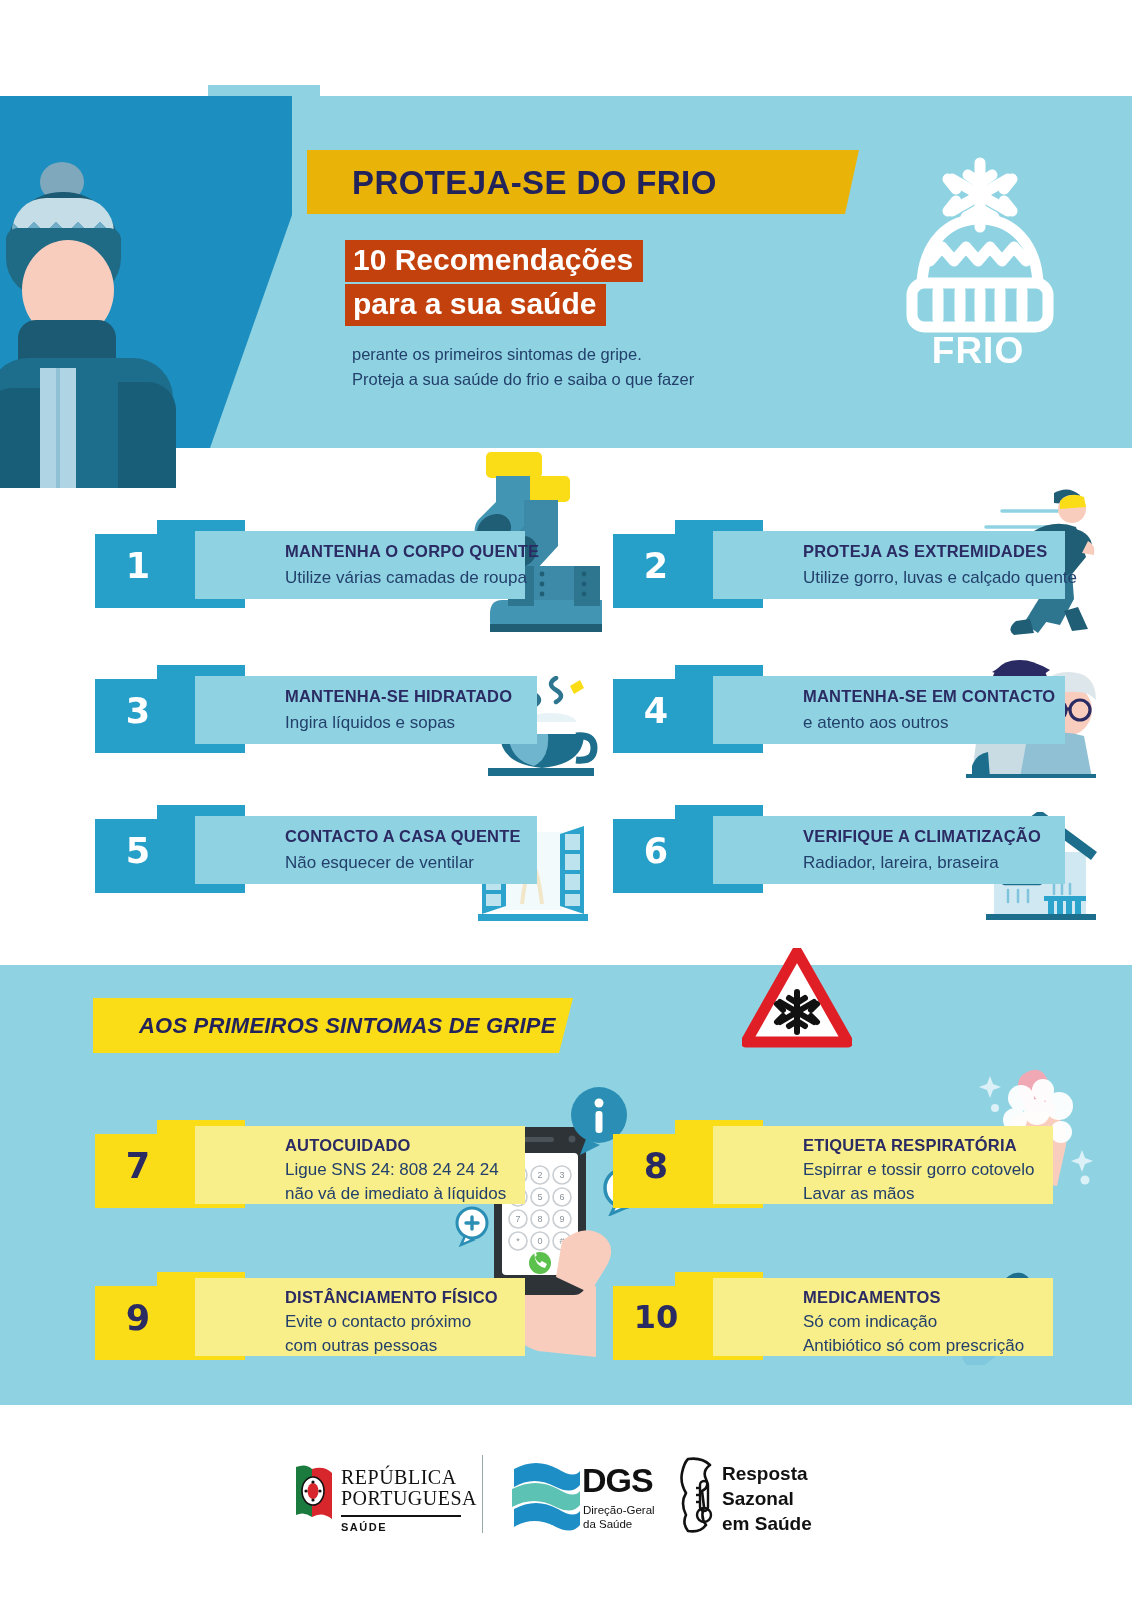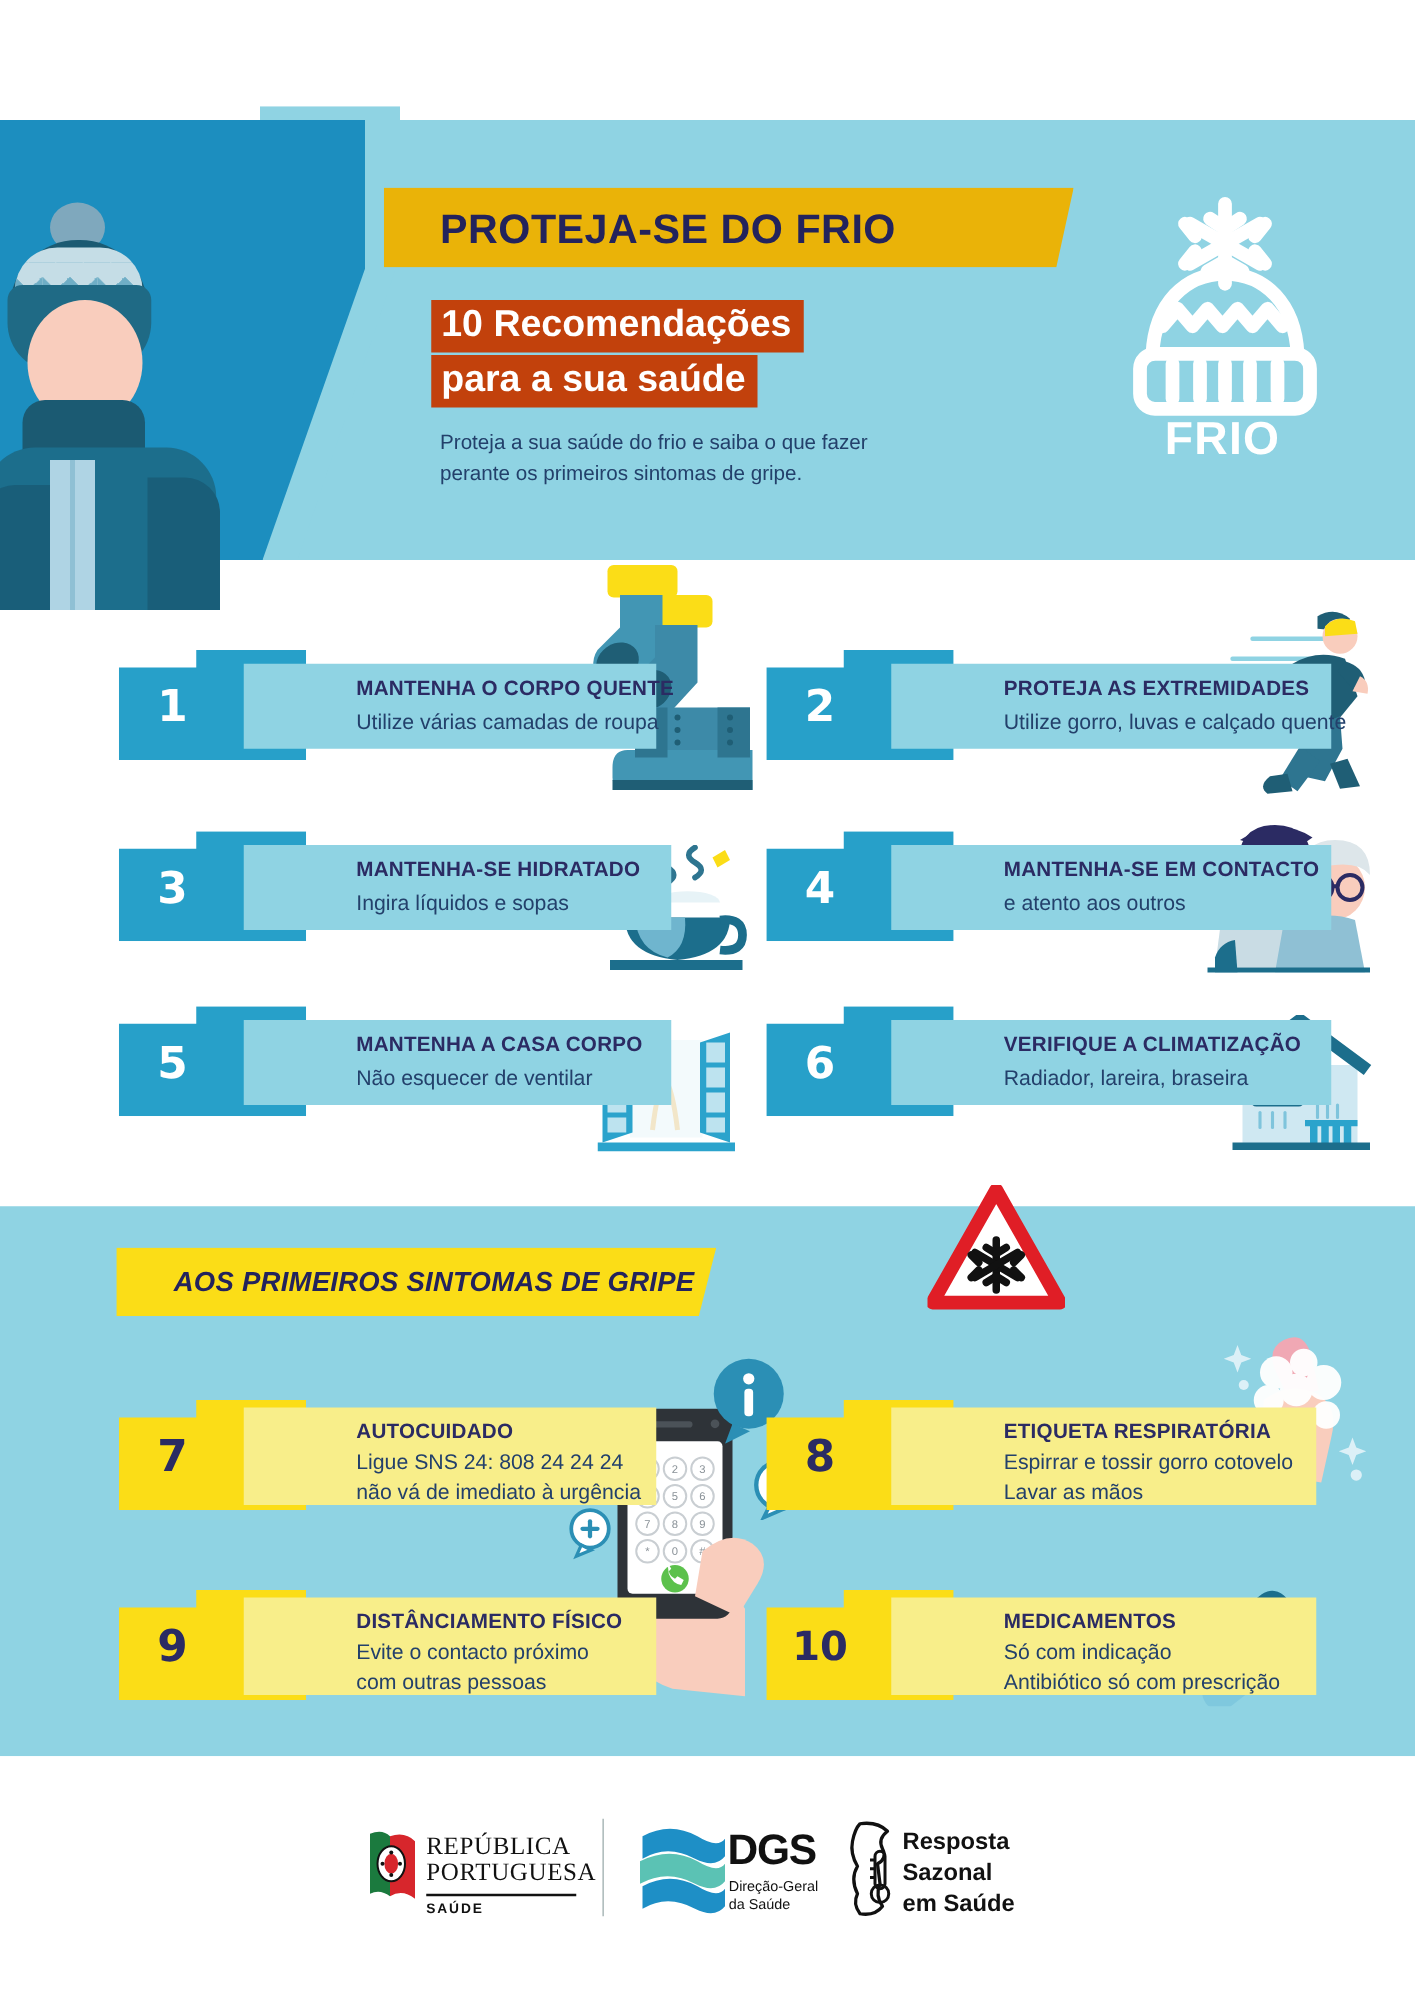--- a/index.html
+++ b/index.html
@@ -112,22 +112,22 @@
     <div class="p-shoulderL"></div>
     <div class="p-shoulderR"></div>
   </div>
 
   <div class="title-banner">
     <span>PROTEJA-SE DO FRIO</span>
   </div>
   <div class="sub1">10 Recomendações</div>
   <div class="sub2">para a sua saúde</div>
   <div class="lede">
+    <div>perante os primeiros sintomas de gripe.</div>
     <div>Proteja a sua saúde do frio e saiba o que fazer</div>
-    <div>perante os primeiros sintomas de gripe.</div>
   </div>
 
   <svg class="hat-icon" viewBox="0 0 200 225">
     <g fill="none" stroke="#ffffff" stroke-width="11" stroke-linecap="round" stroke-linejoin="round">
 
       <line x1="100" y1="8" x2="100" y2="72"></line>
       <line x1="72" y1="24" x2="128" y2="56"></line>
       <line x1="128" y1="24" x2="72" y2="56"></line>
       <line x1="88" y1="20" x2="100" y2="28"></line>
         <line x1="112" y1="20" x2="100" y2="28"></line>
@@ -299,21 +299,21 @@
     <div class="band" style="width:352px;"></div>
     <div class="r-title">MANTENHA-SE EM CONTACTO</div>
     <div class="r-sub">e atento aos outros</div>
   </div>
 
   <div class="row" style="left:95px;top:805px;width:440px;height:90px;">
     <div class="tab">
         <span class="num">5</span>
       </div>
     <div class="band" style="width:342px;"></div>
-    <div class="r-title">MANTENHA A CASA CORPO</div>
+    <div class="r-title">CONTACTO A CASA QUENTE</div>
     <div class="r-sub">Não esquecer de ventilar</div>
   </div>
 
   <div class="row" style="left:613px;top:805px;width:440px;height:90px;">
     <div class="tab">
         <span class="num">6</span>
       </div>
     <div class="band" style="width:352px;"></div>
     <div class="r-title">VERIFIQUE A CLIMATIZAÇÃO</div>
     <div class="r-sub">Radiador, lareira, braseira</div>
@@ -444,21 +444,21 @@
     </g>
   </svg>
 
   <div class="row" style="left:95px;top:1120px;width:440px;height:92px;">
     <div class="tab yl">
         <span class="num">7</span>
       </div>
     <div class="band yl" style="width:330px;height:78px;top:6px;"></div>
     <div class="r-title" style="top:16px;">AUTOCUIDADO</div>
     <div class="r-sub" style="top:38px;">Ligue SNS 24: 808 24 24 24</div>
-    <div class="r-sub" style="top:62px;">não vá de imediato à urgência</div>
+    <div class="r-sub" style="top:62px;">não vá de imediato à líquidos</div>
   </div>
 
   <div class="row" style="left:613px;top:1120px;width:440px;height:92px;">
     <div class="tab yl">
         <span class="num">8</span>
       </div>
     <div class="band yl" style="width:340px;height:78px;top:6px;"></div>
     <div class="r-title" style="top:16px;">ETIQUETA RESPIRATÓRIA</div>
     <div class="r-sub" style="top:38px;">Espirrar e tossir gorro cotovelo</div>
     <div class="r-sub" style="top:62px;">Lavar as mãos</div>

